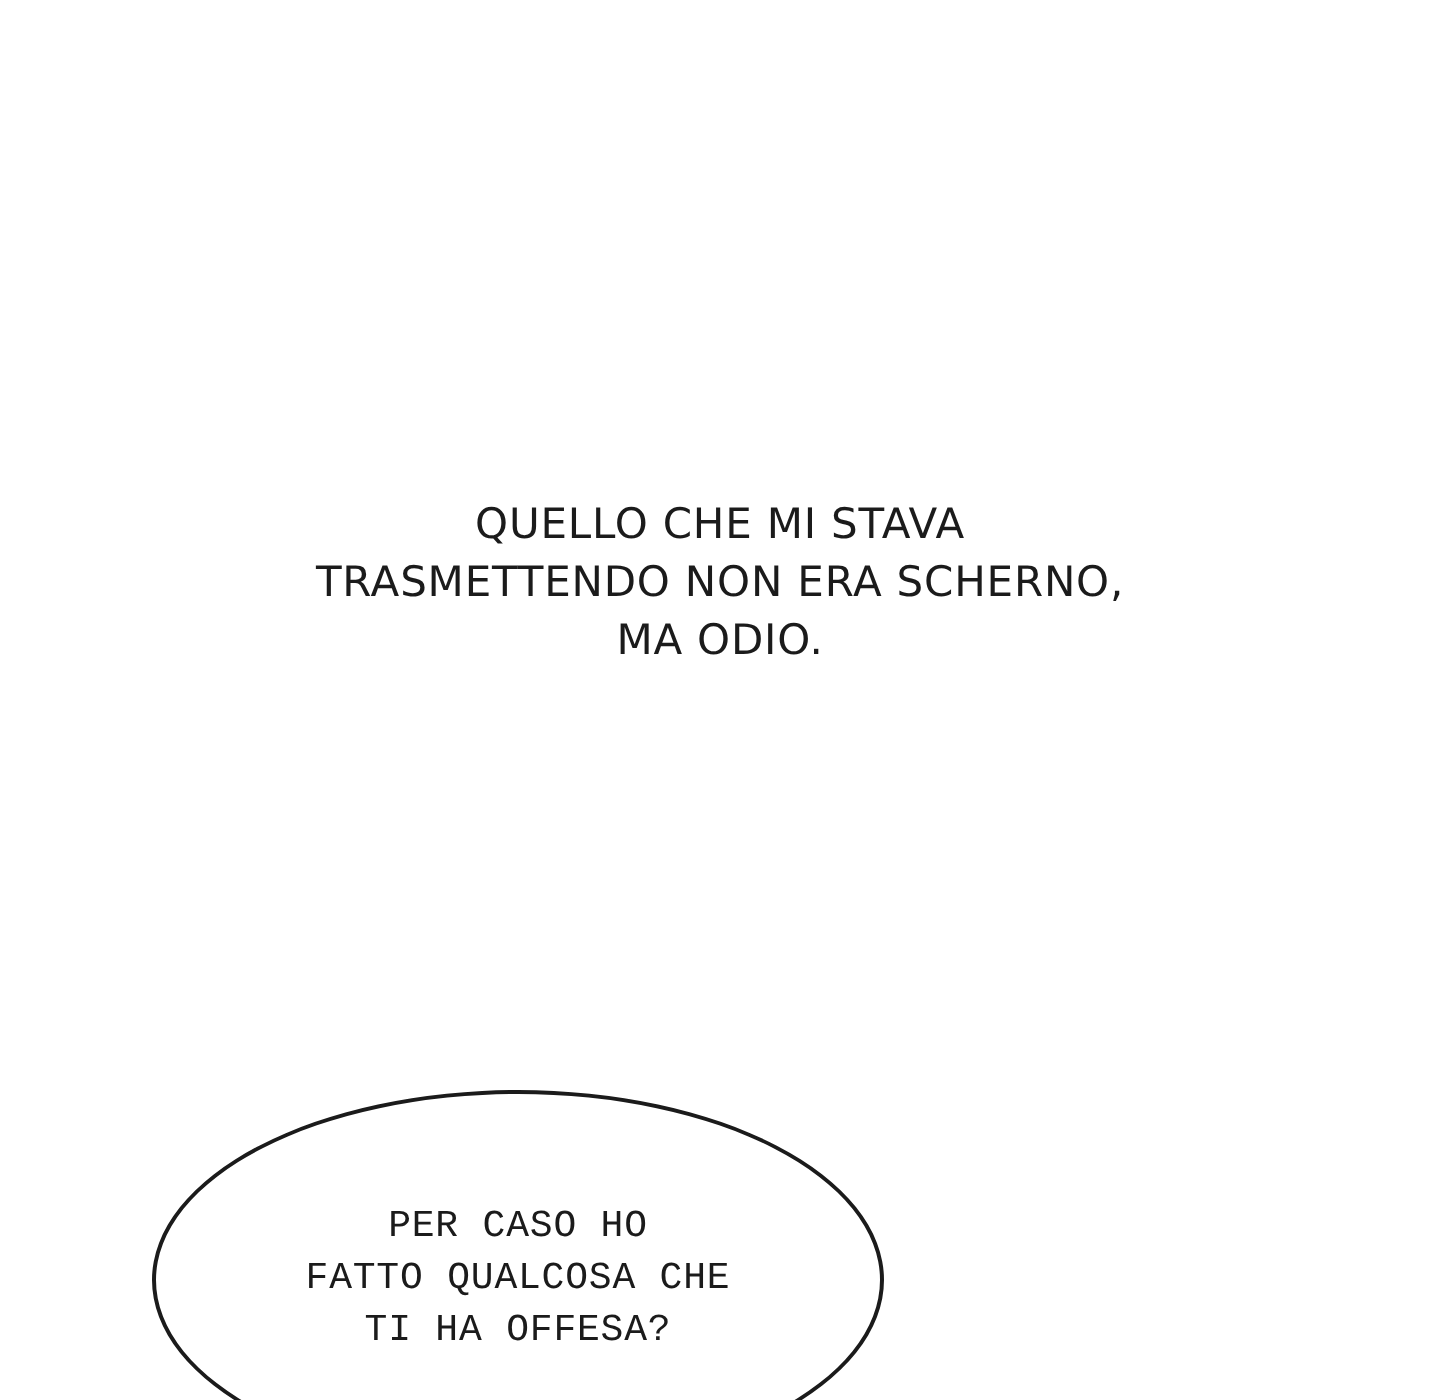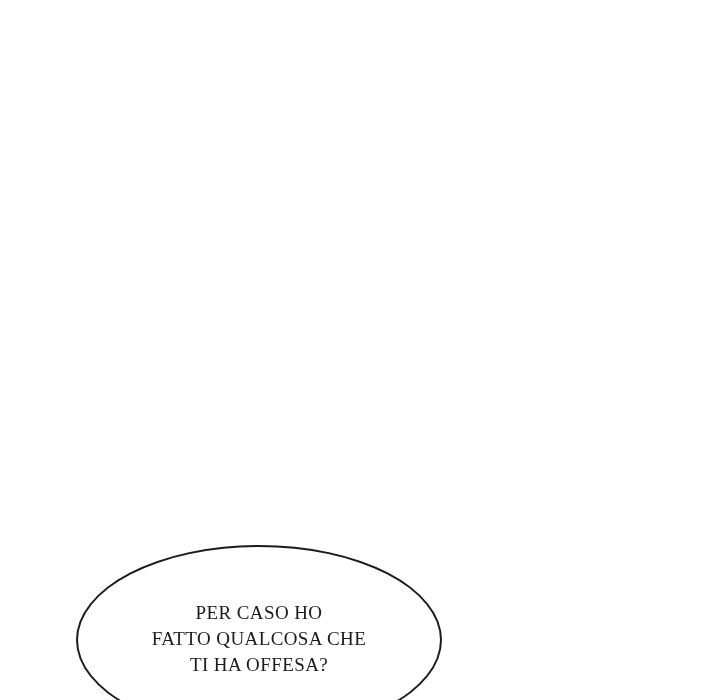--- a/index.html
+++ b/index.html
@@ -49,28 +49,31 @@
     position: absolute;
     left: 76px;
     top: 600px;
     width: 366px;
     text-align: center;
     color: #1b1b1b;
     font-size: 19px;
     line-height: 26px;
     letter-spacing: 0.4px;
     white-space: pre-line;
-    font-family: Liberation Serif, serif;
+    font-family: Liberation Mono, monospace;
   }
 </style>
 </head>
 <body>
 
 <div class="page">
 
+  <div class="narration">QUELLO CHE MI STAVA
+TRASMETTENDO NON ERA SCHERNO,
+MA ODIO.</div>
 
   <div class="balloon"></div>
 
   <div class="balloon-text">PER CASO HO
 FATTO QUALCOSA CHE
 TI HA OFFESA?</div>
 
 </div>
 
 </body></html>

